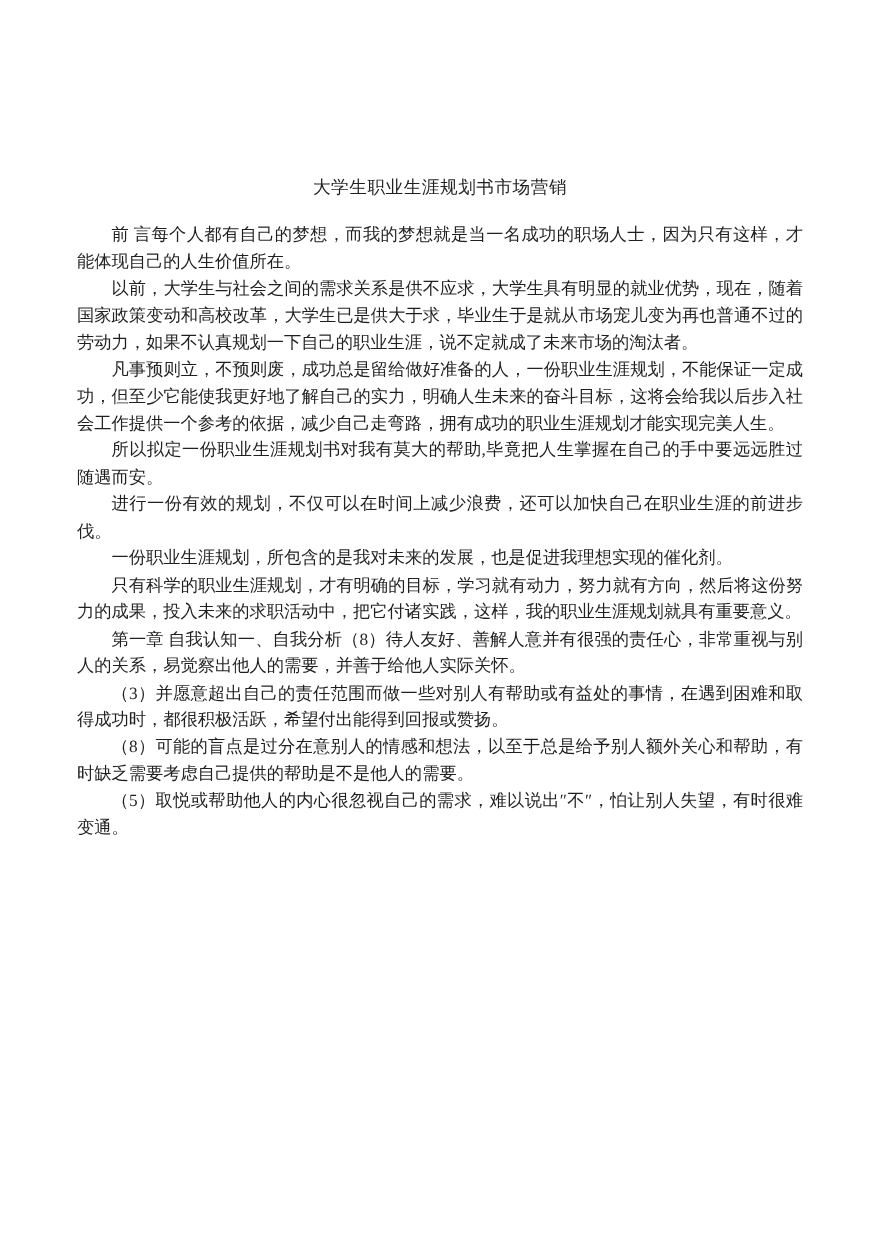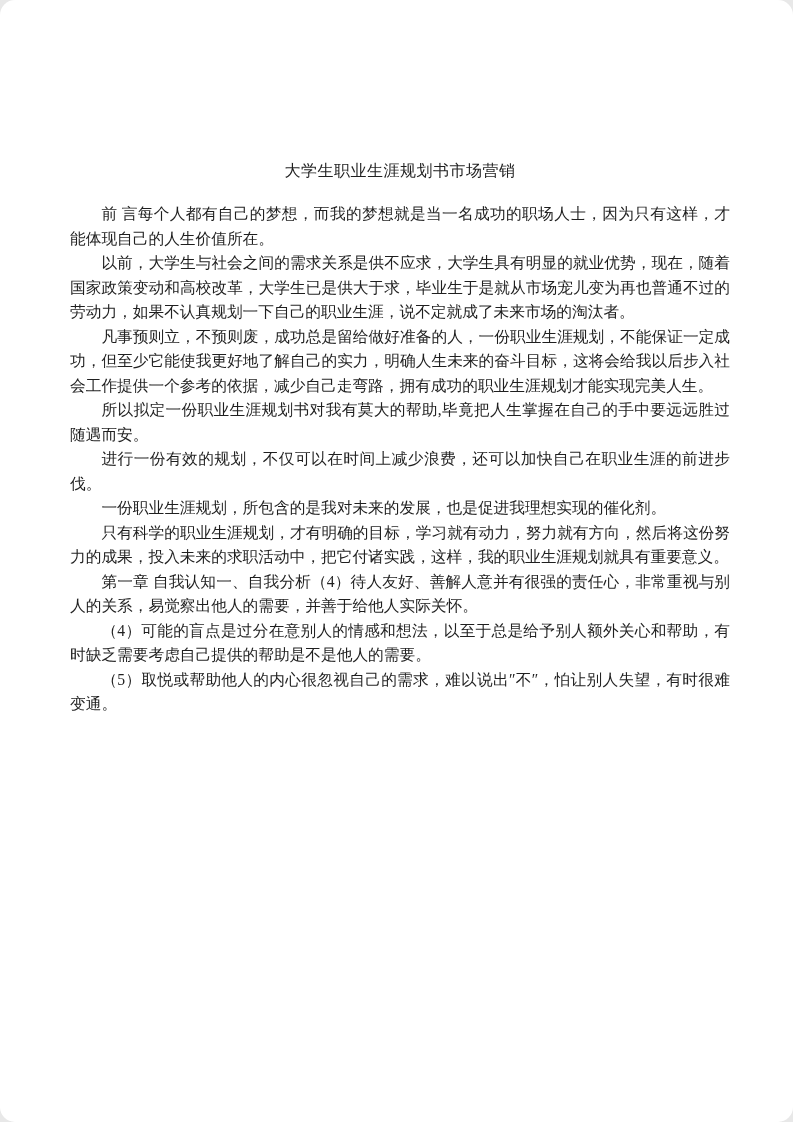--- a/index.html
+++ b/index.html
@@ -9,21 +9,20 @@
   }
   .page {
     position: relative;
     width: 793px;
     height: 1122px;
     margin: 0 auto;
     background: #ffffff;
     overflow: hidden;
     padding: 160px 63px 0 70px;
     color: #1f1f1f;
-    border-radius: 15px;
   }
   .doc-title {
     font-size: 16px;
     font-weight: normal;
     text-align: center;
     line-height: 22px;
     margin-bottom: 20px;
     letter-spacing: 0.5px;
     color: #1f1f1f;
   }
@@ -46,17 +45,18 @@
 <div class="page">
   <h1 class="doc-title">大学生职业生涯规划书市场营销</h1>
   <div class="doc-body">
       <p class="para">前 言每个人都有自己的梦想，而我的梦想就是当一名成功的职场人士，因为只有这样，才能体现自己的人生价值所在。</p>
       <p class="para">以前，大学生与社会之间的需求关系是供不应求，大学生具有明显的就业优势，现在，随着国家政策变动和高校改革，大学生已是供大于求，毕业生于是就从市场宠儿变为再也普通不过的劳动力，如果不认真规划一下自己的职业生涯，说不定就成了未来市场的淘汰者。</p>
       <p class="para">凡事预则立，不预则废，成功总是留给做好准备的人，一份职业生涯规划，不能保证一定成功，但至少它能使我更好地了解自己的实力，明确人生未来的奋斗目标，这将会给我以后步入社会工作提供一个参考的依据，减少自己走弯路，拥有成功的职业生涯规划才能实现完美人生。</p>
       <p class="para">所以拟定一份职业生涯规划书对我有莫大的帮助,毕竟把人生掌握在自己的手中要远远胜过随遇而安。</p>
       <p class="para">进行一份有效的规划，不仅可以在时间上减少浪费，还可以加快自己在职业生涯的前进步伐。</p>
       <p class="para">一份职业生涯规划，所包含的是我对未来的发展，也是促进我理想实现的催化剂。</p>
       <p class="para">只有科学的职业生涯规划，才有明确的目标，学习就有动力，努力就有方向，然后将这份努力的成果，投入未来的求职活动中，把它付诸实践，这样，我的职业生涯规划就具有重要意义。</p>
-      <p class="para">第一章 自我认知一、自我分析（4）待人友好、善解人意并有很强的责任心，非常重视与别人的关系，易觉察出他人的需要，并善于给他人实际关怀。</p>
-      <p class="para">（4）可能的盲点是过分在意别人的情感和想法，以至于总是给予别人额外关心和帮助，有时缺乏需要考虑自己提供的帮助是不是他人的需要。</p>
+      <p class="para">第一章 自我认知一、自我分析（8）待人友好、善解人意并有很强的责任心，非常重视与别人的关系，易觉察出他人的需要，并善于给他人实际关怀。</p>
+      <p class="para">（3）并愿意超出自己的责任范围而做一些对别人有帮助或有益处的事情，在遇到困难和取得成功时，都很积极活跃，希望付出能得到回报或赞扬。</p>
+      <p class="para">（8）可能的盲点是过分在意别人的情感和想法，以至于总是给予别人额外关心和帮助，有时缺乏需要考虑自己提供的帮助是不是他人的需要。</p>
       <p class="para">（5）取悦或帮助他人的内心很忽视自己的需求，难以说出″不″，怕让别人失望，有时很难变通。</p>
     </div>
 </div>
 
 </body></html>

